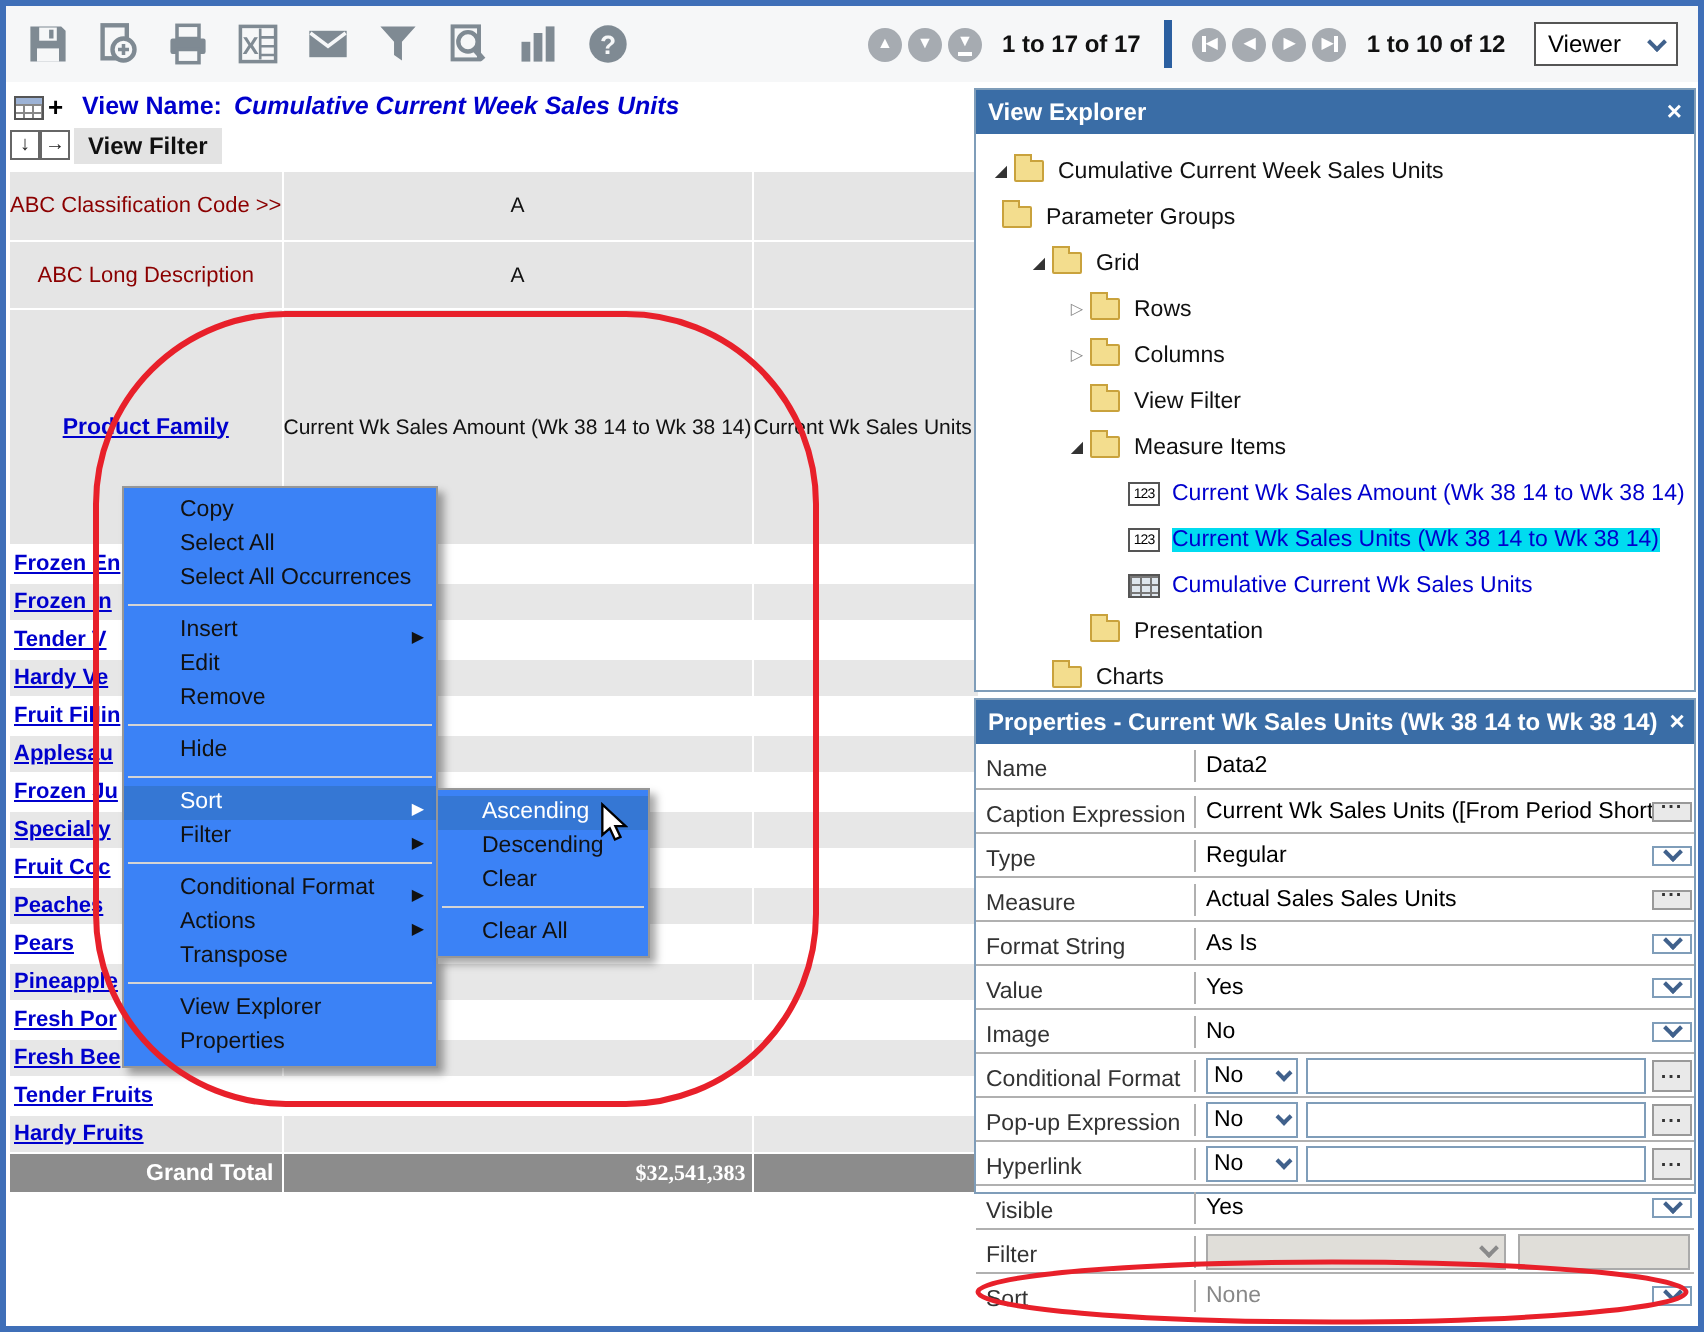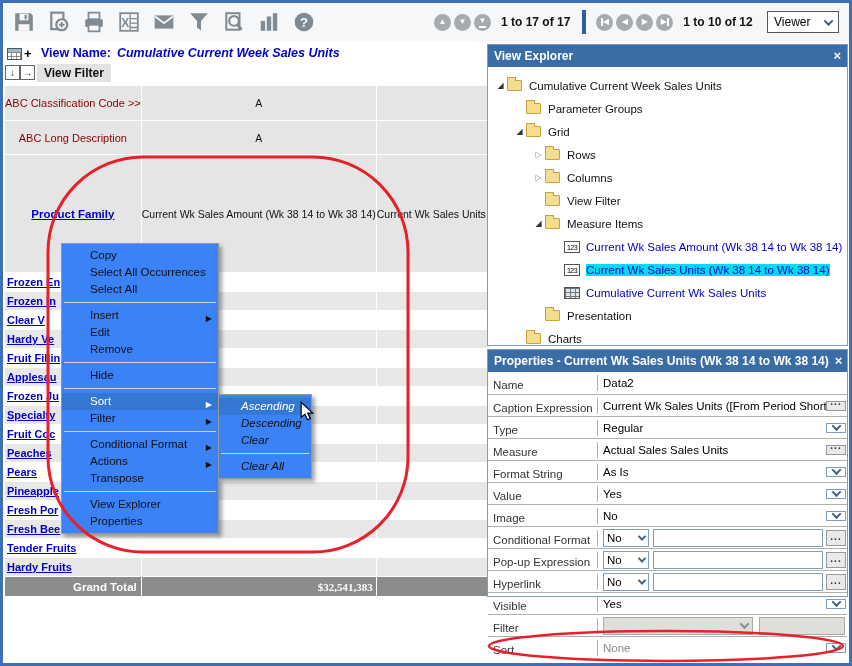--- a/index.html
+++ b/index.html
@@ -55,21 +55,21 @@
   tr.gt .dcell { font-size:11px; }
   tr.gt .sel { background:#c9c9c9; }
 
   
   .menu { position:absolute; background:#3b82f6; border:1px solid #979797; box-shadow:3px 3px 4px rgba(0,0,0,.35); z-index:40; padding:3px 0; }
   .menu-item { height:17px; line-height:17px; font-size:11.5px; color:#111; padding-left:28px; padding-right:8px; position:relative; cursor:pointer; white-space:nowrap; }
   .menu-item.hl { background:#3577d4; color:#fff; }
   .menu-item .arr { position:absolute; right:6px; top:3px; font-size:8px; }
   .menu-sep { border-top:1px solid #d4d4d4; margin:4px 2px; }
   #context-menu { left:58px; top:240px; width:158px; }
-  #sort-submenu { left:215px; top:391px; width:94px; z-index:41;font-style:italic; }
+  #sort-submenu { left:215px; top:391px; width:107px; z-index:41; }
   #sort-submenu .menu-item { padding-left:22px; }
 
   
   .panel { position:absolute; left:484px; width:361px; background:#fff; border:1px solid #7f9db9; }
   .panel-title { height:22px; background:#3a6da6; color:#fff; font-weight:bold; font-size:12px; line-height:22px; padding:0 6px; display:flex; justify-content:space-between; overflow:hidden; white-space:nowrap; }
   .panel-title .x { cursor:pointer; font-size:13px; margin-left:6px; }
   #ve-panel { top:41px; height:302px; }
   #props-panel { top:346px; height:248px; }
 
   .tree { padding-top:7px; }
@@ -255,21 +255,21 @@
               <td class="dcell dc">45</td>
             </tr>
             <tr class="dr even">
               <td class="sel"></td>
               <td class="rowlab dc"><a>Frozen In</a></td>
               <td class="dcell dc"></td>
               <td class="dcell dc"></td>
             </tr>
             <tr class="dr odd">
               <td class="sel"></td>
-              <td class="rowlab dc"><a>Clear V</a></td>
+              <td class="rowlab dc"><a>Tender V</a></td>
               <td class="dcell dc"></td>
               <td class="dcell dc">96</td>
             </tr>
             <tr class="dr even">
               <td class="sel"></td>
               <td class="rowlab dc"><a>Hardy Ve</a></td>
               <td class="dcell dc"></td>
               <td class="dcell dc">45</td>
             </tr>
             <tr class="dr odd">
@@ -350,22 +350,22 @@
               <td class="dcell">$32,541,383</td>
               <td class="dcell">592,797</td>
             </tr>
           </tbody>
         </table>
       </div>
     </div>
 
   <div class="menu" id="context-menu">
       <div class="menu-item">Copy</div>
+      <div class="menu-item">Select All</div>
       <div class="menu-item">Select All Occurrences</div>
-      <div class="menu-item">Select All</div>
       <div class="menu-sep"></div>
       <div class="menu-item">Insert<span class="arr">▶</span></div>
       <div class="menu-item">Edit</div>
       <div class="menu-item">Remove</div>
       <div class="menu-sep"></div>
       <div class="menu-item">Hide</div>
       <div class="menu-sep"></div>
       <div class="menu-item hl">Sort<span class="arr">▶</span></div>
       <div class="menu-item">Filter<span class="arr">▶</span></div>
       <div class="menu-sep"></div>
@@ -388,21 +388,21 @@
     <div class="panel-title">
       <span>View Explorer</span>
       <span class="x">×</span>
     </div>
     <div class="tree" id="tree-slot">
         <div class="tree-row" style="padding-left: 6px;">
           <span class="tw">◢</span>
           <span class="folder"></span>
           <span>Cumulative Current Week Sales Units</span>
         </div>
-        <div class="tree-row" style="padding-left: 25px;">
+        <div class="tree-row" style="">
           <span class="tw"></span>
           <span class="folder"></span>
           <span>Parameter Groups</span>
         </div>
         <div class="tree-row" style="padding-left: 25px;">
           <span class="tw">◢</span>
           <span class="folder"></span>
           <span>Grid</span>
         </div>
         <div class="tree-row" style="padding-left: 44px;">

